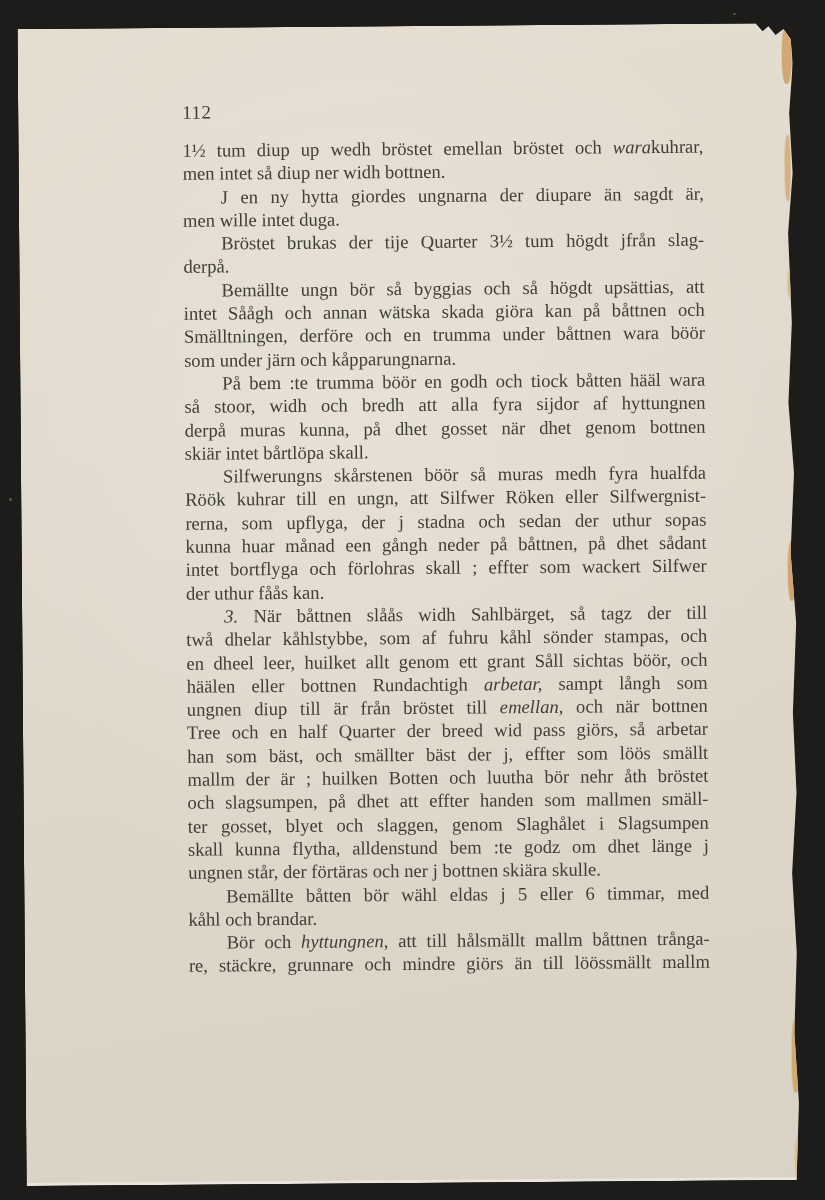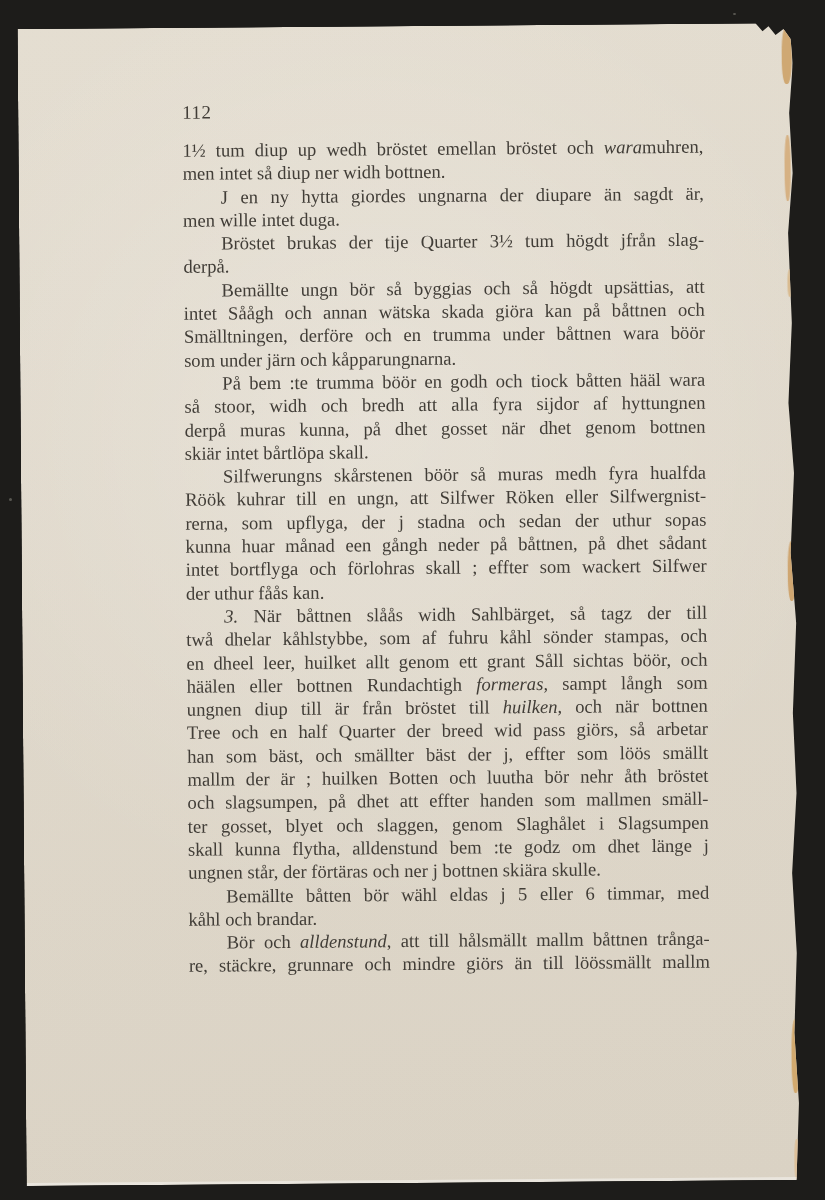--- a/index.html
+++ b/index.html
@@ -97,21 +97,21 @@
 
 <div class="backdrop">
   <div class="speck" style="left:9px; top:498px; width:3px; height:3px;"></div>
   <div class="speck" style="left:733px; top:13px; width:3px; height:2px;"></div>
 
   <div class="book-page" style="background: linear-gradient(170deg, rgb(234, 228, 216) 0%, rgb(229, 222, 209) 100%);">
     <div class="sheen"></div>
     <div class="page-inner" style="color: rgb(65, 61, 55);">
       <div class="page-number">112</div>
       <div class="page-text">
-          <div class="line"><span>1½ tum diup up wedh bröstet emellan bröstet och </span><i>wara</i><span>muhren,</span></div>
+          <div class="line"><span>1½ tum diup up wedh bröstet emellan bröstet och </span><i>wara</i><span>kuhrar,</span></div>
           <div class="line endline"><span>men intet så diup ner widh bottnen.</span></div>
           <div class="line indent"><span>J en ny hytta giordes ungnarna der diupare än sagdt är,</span></div>
           <div class="line endline"><span>men wille intet duga.</span></div>
           <div class="line indent"><span>Bröstet brukas der tije Quarter 3½ tum högdt jfrån slag-</span></div>
           <div class="line endline"><span>derpå.</span></div>
           <div class="line indent"><span>Bemällte ungn bör så byggias och så högdt upsättias, att</span></div>
           <div class="line"><span>intet Såågh och annan wätska skada giöra kan på båttnen och</span></div>
           <div class="line"><span>Smälltningen, derföre och en trumma under båttnen wara böör</span></div>
           <div class="line endline"><span>som under järn och kåpparungnarna.</span></div>
           <div class="line indent"><span>På bem :te trumma böör en godh och tiock båtten hääl wara</span></div>
@@ -120,32 +120,32 @@
           <div class="line endline"><span>skiär intet bårtlöpa skall.</span></div>
           <div class="line indent"><span>Silfwerungns skårstenen böör så muras medh fyra hualfda</span></div>
           <div class="line"><span>Röök kuhrar till en ungn, att Silfwer Röken eller Silfwergnist-</span></div>
           <div class="line"><span>rerna, som upflyga, der j stadna och sedan der uthur sopas</span></div>
           <div class="line"><span>kunna huar månad een gångh neder på båttnen, på dhet sådant</span></div>
           <div class="line"><span>intet bortflyga och förlohras skall ; effter som wackert Silfwer</span></div>
           <div class="line endline"><span>der uthur fåås kan.</span></div>
           <div class="line indent"><i>3.</i><span> När båttnen slåås widh Sahlbärget, så tagz der till</span></div>
           <div class="line"><span>twå dhelar kåhlstybbe, som af fuhru kåhl sönder stampas, och</span></div>
           <div class="line"><span>en dheel leer, huilket allt genom ett grant Såll sichtas böör, och</span></div>
-          <div class="line"><span>häälen eller bottnen Rundachtigh </span><i>formeras,</i><span> sampt långh som</span></div>
-          <div class="line"><span>ungnen diup till är från bröstet till </span><i>huilken,</i><span> och när bottnen</span></div>
+          <div class="line"><span>häälen eller bottnen Rundachtigh </span><i>arbetar,</i><span> sampt långh som</span></div>
+          <div class="line"><span>ungnen diup till är från bröstet till </span><i>emellan,</i><span> och när bottnen</span></div>
           <div class="line"><span>Tree och en half Quarter der breed wid pass giörs, så arbetar</span></div>
           <div class="line"><span>han som bäst, och smällter bäst der j, effter som löös smällt</span></div>
           <div class="line"><span>mallm der är ; huilken Botten och luutha bör nehr åth bröstet</span></div>
           <div class="line"><span>och slagsumpen, på dhet att effter handen som mallmen smäll-</span></div>
           <div class="line"><span>ter gosset, blyet och slaggen, genom Slaghålet i Slagsumpen</span></div>
           <div class="line"><span>skall kunna flytha, alldenstund bem :te godz om dhet länge j</span></div>
           <div class="line endline"><span>ungnen står, der förtäras och ner j bottnen skiära skulle.</span></div>
           <div class="line indent"><span>Bemällte båtten bör wähl eldas j 5 eller 6 timmar, med</span></div>
           <div class="line endline"><span>kåhl och brandar.</span></div>
-          <div class="line indent"><span>Bör och </span><i>alldenstund</i><span>, att till hålsmällt mallm båttnen trånga-</span></div>
+          <div class="line indent"><span>Bör och </span><i>hyttungnen</i><span>, att till hålsmällt mallm båttnen trånga-</span></div>
           <div class="line"><span>re, stäckre, grunnare och mindre giörs än till löössmällt mallm</span></div>
         </div>
     </div>
   <div class="deckle" style="top: 3px; right: 1px; width: 10px; height: 58px; background: rgb(207, 168, 115);"></div>
       <div class="deckle" style="top: 112px; right: 3px; width: 6px; height: 66px; background: rgb(214, 177, 131);"></div>
       <div class="deckle" style="top: 246px; right: 2px; width: 5px; height: 28px; background: rgb(217, 187, 144);"></div>
       <div class="deckle" style="top: 518px; right: 1px; width: 8px; height: 60px; background: rgb(207, 166, 113);"></div>
       <div class="deckle" style="top: 996px; right: 1px; width: 8px; height: 74px; background: rgb(210, 169, 110);"></div>
       <div class="deckle" style="top: 1116px; right: 2px; width: 5px; height: 40px; background: rgb(221, 192, 154);"></div>
     </div>

